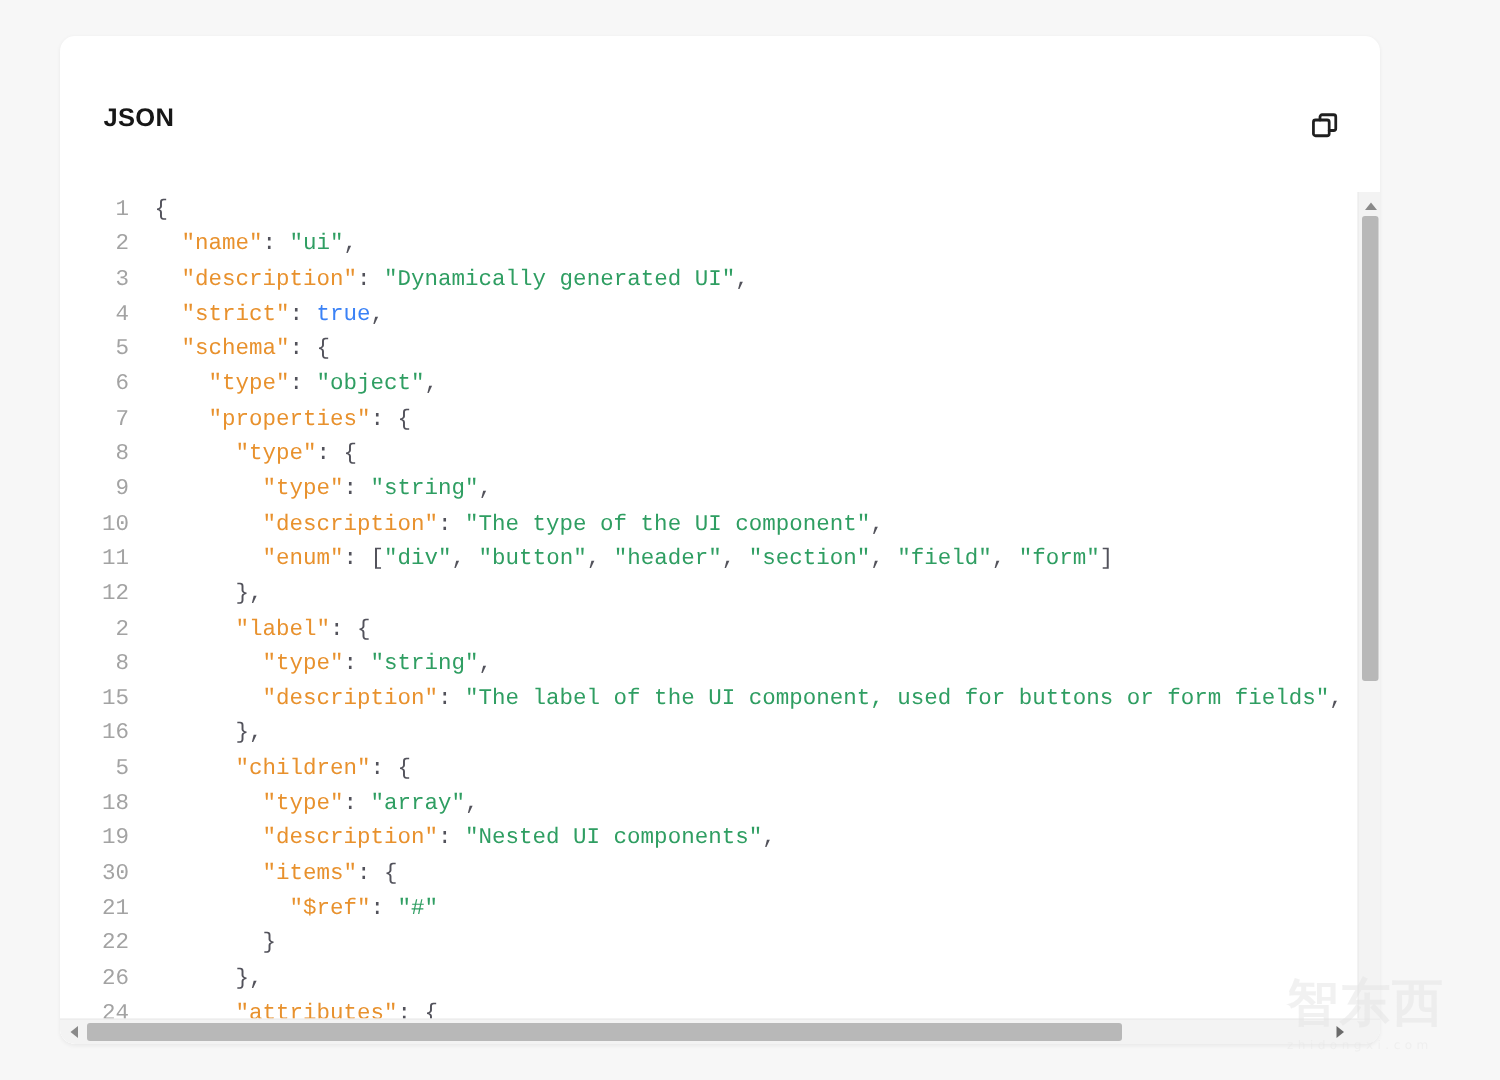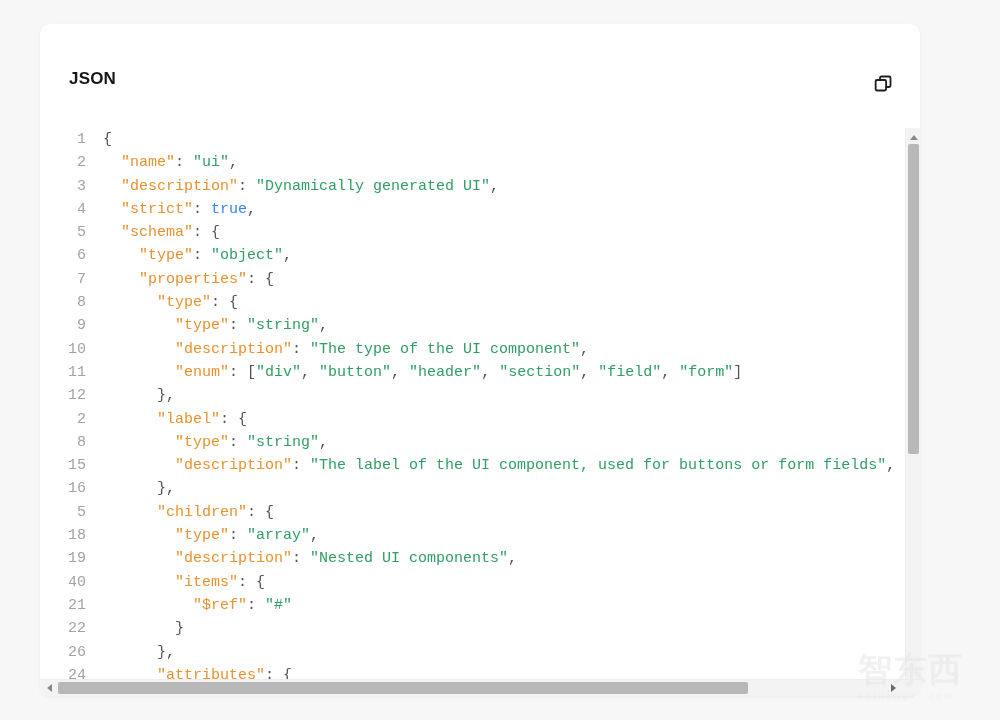--- a/index.html
+++ b/index.html
@@ -218,21 +218,21 @@
           <div class="code-line"><span class="ln">10</span><span class="code-text"><span class="tk-punct">        </span><span class="tk-key">"description"</span><span class="tk-punct">: </span><span class="tk-str">"The type of the UI component"</span><span class="tk-punct">,</span></span></div>
           <div class="code-line"><span class="ln">11</span><span class="code-text"><span class="tk-punct">        </span><span class="tk-key">"enum"</span><span class="tk-punct">: [</span><span class="tk-str">"div"</span><span class="tk-punct">, </span><span class="tk-str">"button"</span><span class="tk-punct">, </span><span class="tk-str">"header"</span><span class="tk-punct">, </span><span class="tk-str">"section"</span><span class="tk-punct">, </span><span class="tk-str">"field"</span><span class="tk-punct">, </span><span class="tk-str">"form"</span><span class="tk-punct">]</span></span></div>
           <div class="code-line"><span class="ln">12</span><span class="code-text"><span class="tk-punct">      },</span></span></div>
           <div class="code-line"><span class="ln">2</span><span class="code-text"><span class="tk-punct">      </span><span class="tk-key">"label"</span><span class="tk-punct">: {</span></span></div>
           <div class="code-line"><span class="ln">8</span><span class="code-text"><span class="tk-punct">        </span><span class="tk-key">"type"</span><span class="tk-punct">: </span><span class="tk-str">"string"</span><span class="tk-punct">,</span></span></div>
           <div class="code-line"><span class="ln">15</span><span class="code-text"><span class="tk-punct">        </span><span class="tk-key">"description"</span><span class="tk-punct">: </span><span class="tk-str">"The label of the UI component, used for buttons or form fields"</span><span class="tk-punct">,</span></span></div>
           <div class="code-line"><span class="ln">16</span><span class="code-text"><span class="tk-punct">      },</span></span></div>
           <div class="code-line"><span class="ln">5</span><span class="code-text"><span class="tk-punct">      </span><span class="tk-key">"children"</span><span class="tk-punct">: {</span></span></div>
           <div class="code-line"><span class="ln">18</span><span class="code-text"><span class="tk-punct">        </span><span class="tk-key">"type"</span><span class="tk-punct">: </span><span class="tk-str">"array"</span><span class="tk-punct">,</span></span></div>
           <div class="code-line"><span class="ln">19</span><span class="code-text"><span class="tk-punct">        </span><span class="tk-key">"description"</span><span class="tk-punct">: </span><span class="tk-str">"Nested UI components"</span><span class="tk-punct">,</span></span></div>
-          <div class="code-line"><span class="ln">40</span><span class="code-text"><span class="tk-punct">        </span><span class="tk-key">"items"</span><span class="tk-punct">: {</span></span></div>
+          <div class="code-line"><span class="ln">30</span><span class="code-text"><span class="tk-punct">        </span><span class="tk-key">"items"</span><span class="tk-punct">: {</span></span></div>
           <div class="code-line"><span class="ln">21</span><span class="code-text"><span class="tk-punct">          </span><span class="tk-key">"$ref"</span><span class="tk-punct">: </span><span class="tk-str">"#"</span></span></div>
           <div class="code-line"><span class="ln">22</span><span class="code-text"><span class="tk-punct">        }</span></span></div>
           <div class="code-line"><span class="ln">26</span><span class="code-text"><span class="tk-punct">      },</span></span></div>
           <div class="code-line"><span class="ln">24</span><span class="code-text"><span class="tk-punct">      </span><span class="tk-key">"attributes"</span><span class="tk-punct">: {</span></span></div>
           <div class="code-line"><span class="ln">25</span><span class="code-text"><span class="tk-punct">        </span><span class="tk-key">"type"</span><span class="tk-punct">: </span><span class="tk-str">"array"</span><span class="tk-punct">,</span></span></div>
         </div>
     </div>
 
     <div class="vscroll">
       <div class="vscroll-arrow up">

